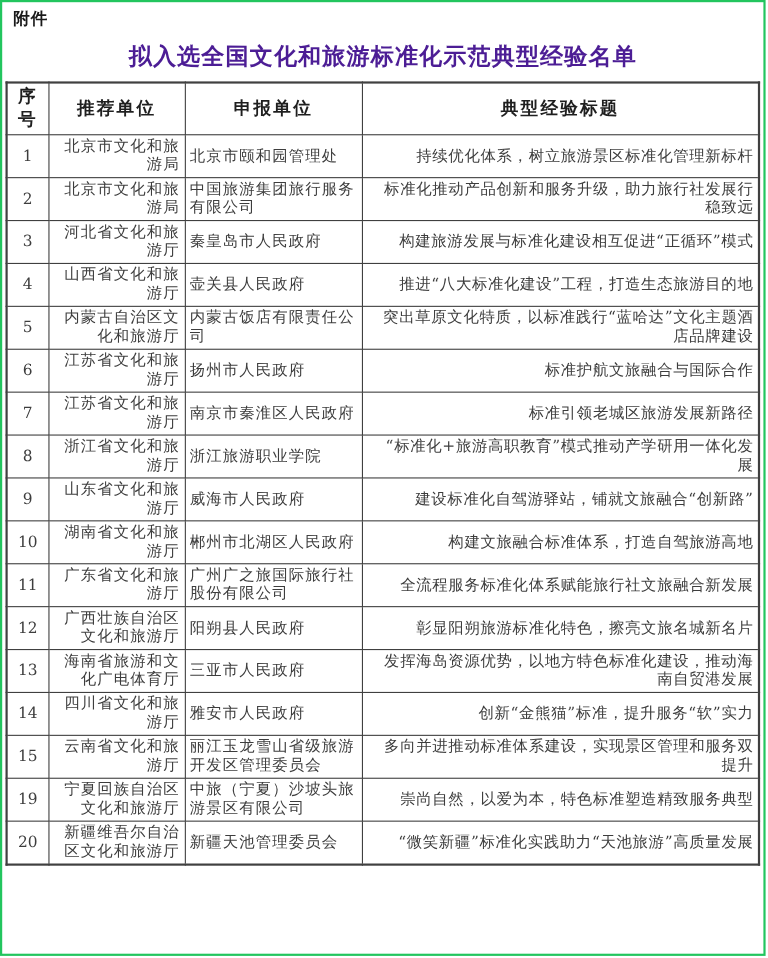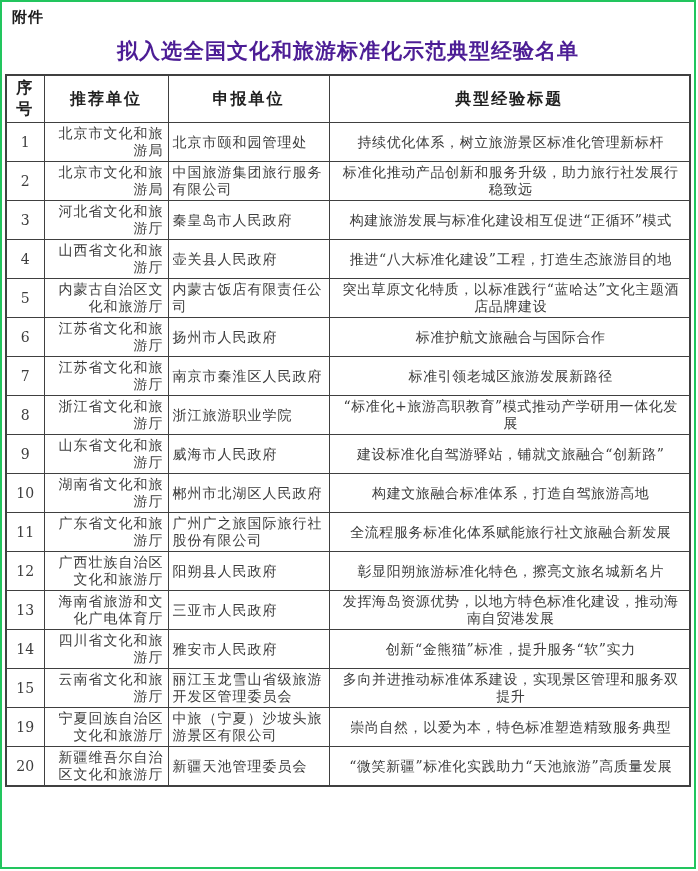--- a/index.html
+++ b/index.html
@@ -61,21 +61,21 @@
     font-size: 14px;
     color: #3d3d3d;
     line-height: 17px;
     padding: 2px 4px;
     letter-spacing: 1px;
     height: 36px;
   }
   td.c-idx   { text-align: center; letter-spacing: 0; }
   td.c-rec   { text-align: right; }
   td.c-app   { text-align: left; margin-left: 29px; }
-  td.c-title { text-align: center; padding-left: 7px; letter-spacing: 0.6px; }
+  td.c-title { text-align: right; padding-left: 7px; letter-spacing: 0.6px; }
   col.w-idx   { width: 38px;  }
   col.w-rec   { width: 124px; }
   col.w-app   { width: 161px; }
   col.w-title { width: 361px; }
 </style>
 </head>
 <body>
 
 <div class="page">
   <div class="attachment-label">附件</div>

